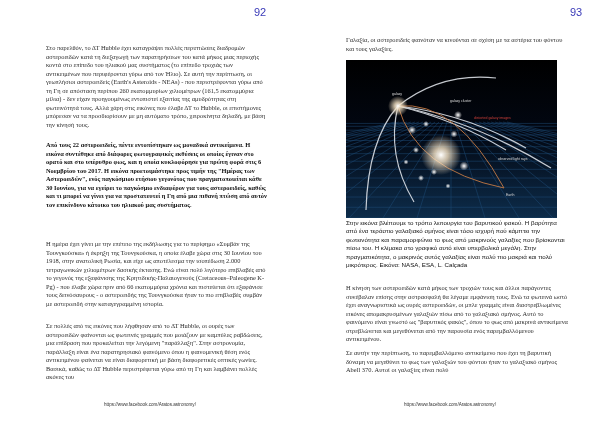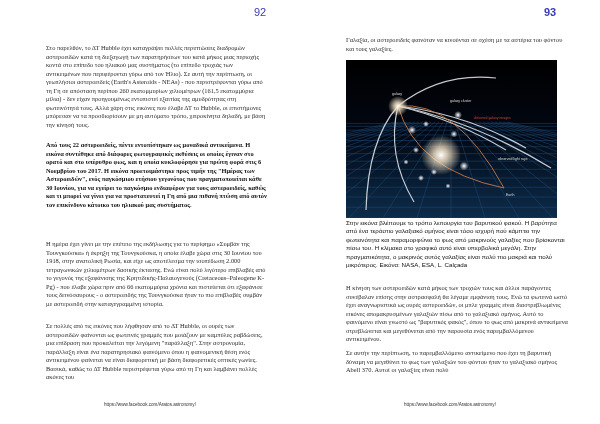--- a/index.html
+++ b/index.html
@@ -4,21 +4,21 @@
 <style>
   html,body{margin:0;padding:0;}
   body{width:600px;height:424px;background:#ffffff;position:relative;overflow:hidden;
        font-family:"Liberation Serif","DejaVu Serif",serif;color:#222;}
   .page{position:absolute;top:0;height:337px;width:300px;}
   .page.left{left:0;}
   .page.right{left:300px;}
   .pnum{position:absolute;top:6px;font-family:"Liberation Sans","DejaVu Sans",sans-serif;
         font-size:11px;color:#3a3ab8;}
   .left .pnum{left:254px;}
-  .right .pnum{left:244px;font-weight:bold;}
+  .right .pnum{left:270px;}
   .para{position:absolute;font-size:6.4px;line-height:8.55px;color:#2a2a2a;text-align:left;margin:0;}
   .para.bold{font-weight:bold;color:#111;}
   .left .para{left:46px;width:222px;}
   .right .para{left:46px;width:222px;}
   .caption{position:absolute;left:46px;width:222px;font-family:"Liberation Sans","DejaVu Sans",sans-serif;
            font-size:6.2px;line-height:8.4px;color:#111;margin:0;}
   .footer{position:absolute;top:402px;width:300px;text-align:center;
           font-family:"Liberation Sans","DejaVu Sans",sans-serif;font-size:4.6px;color:#333;}
   .figure{position:absolute;left:46px;top:60px;width:211px;height:158px;background:#000;overflow:hidden;}
   .figure svg{display:block;}

